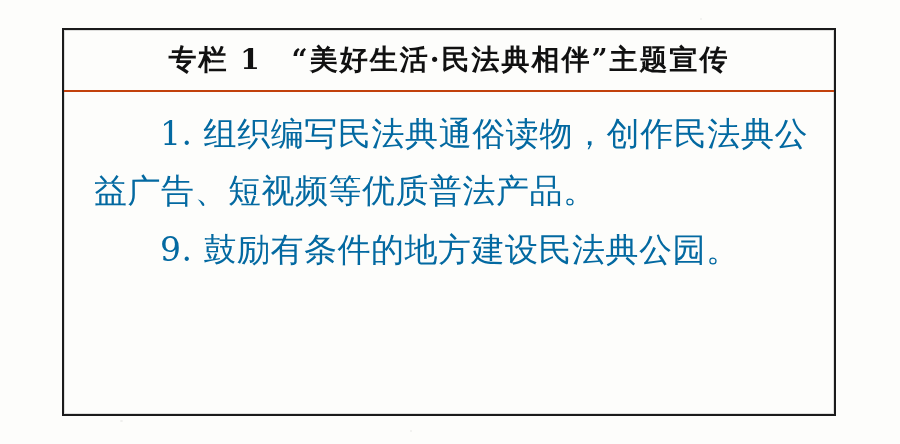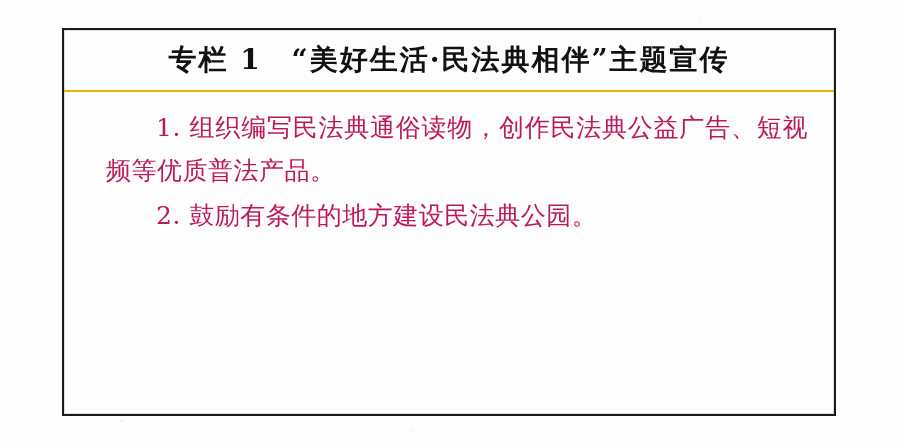--- a/index.html
+++ b/index.html
@@ -37,21 +37,21 @@
   
   #title-row {
     position: absolute;
     left: 0;
     top: 0;
     width: 100%;
     height: 62px;
     display: flex;
     align-items: center;
     justify-content: center;
-    border-bottom: 2px solid #eab308;
+    border-bottom: 2px solid #c2410c;
     box-sizing: border-box;
   }
   #title-text {
     font-size: 28px;
     font-weight: bold;
     letter-spacing: 2px;
     color: #111111;
     white-space: nowrap;
     font-family: "DejaVu Serif", "Liberation Serif", serif;
   }
@@ -61,25 +61,25 @@
     position: absolute;
     left: 0;
     top: 62px;
     width: 100%;
     height: 324px;
     padding: 14px 26px 10px 26px;
     box-sizing: border-box;
   }
 
   .para {
-    font-size: 25px;
+    font-size: 33px;
     line-height: 1.72;
-    color: #be185d;
+    color: #0369a1;
     text-indent: 2em;
-    margin: 0 0 2px 16px;
+    margin: 0 0 2px 4px;
     letter-spacing: 0.5px;
     text-align: justify;
     font-family: "DejaVu Serif", "Liberation Serif", serif;
   }
 
   
   .speckle {
     position: absolute;
     background: rgba(0,0,0,0.06);
     border-radius: 50%;
@@ -92,21 +92,21 @@
 <div id="page">
 
   <div id="box">
 
     <div id="title-row">
       <div id="title-text">专栏 1　“美好生活·民法典相伴”主题宣传</div>
     </div>
 
     <div id="body-area">
       <p class="para">1. 组织编写民法典通俗读物，创作民法典公益广告、短视频等优质普法产品。</p>
-      <p class="para">2. 鼓励有条件的地方建设民法典公园。</p>
+      <p class="para">9. 鼓励有条件的地方建设民法典公园。</p>
     </div>
 
   </div>
 
   <span class="speckle" style="left:120px;top:420px;width:3px;height:2px;"></span>
   <span class="speckle" style="left:700px;top:18px;width:2px;height:2px;"></span>
   <span class="speckle" style="left:410px;top:430px;width:2px;height:2px;"></span>
 </div>
 
 </body></html>

